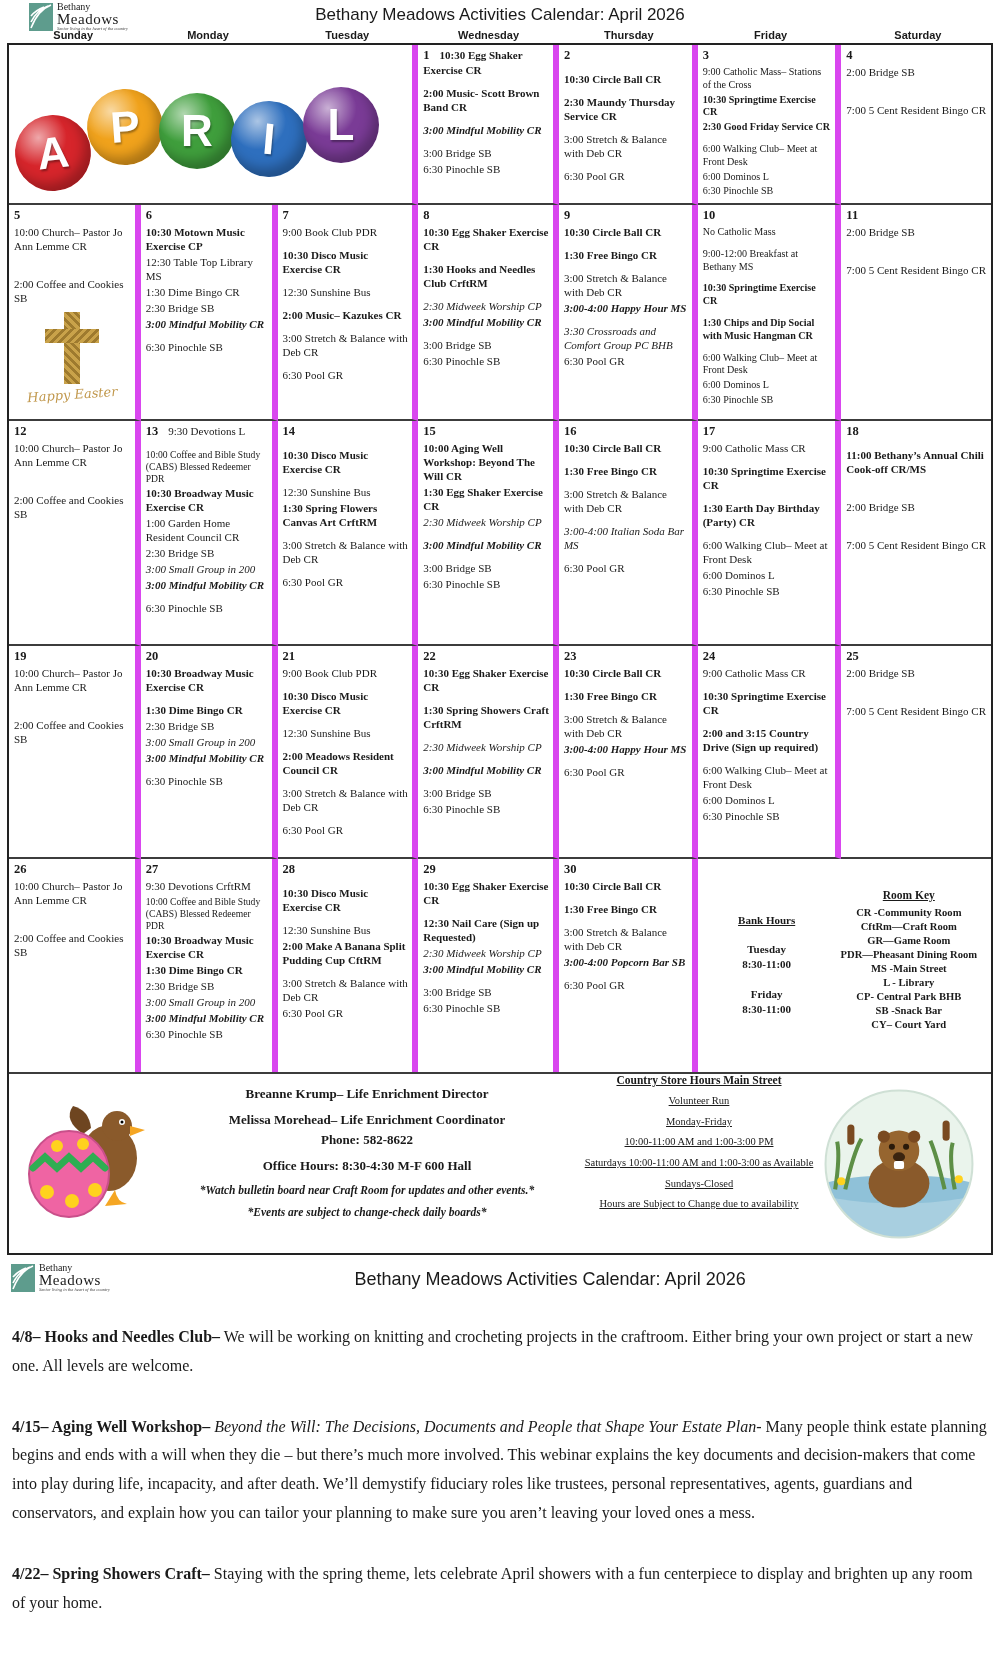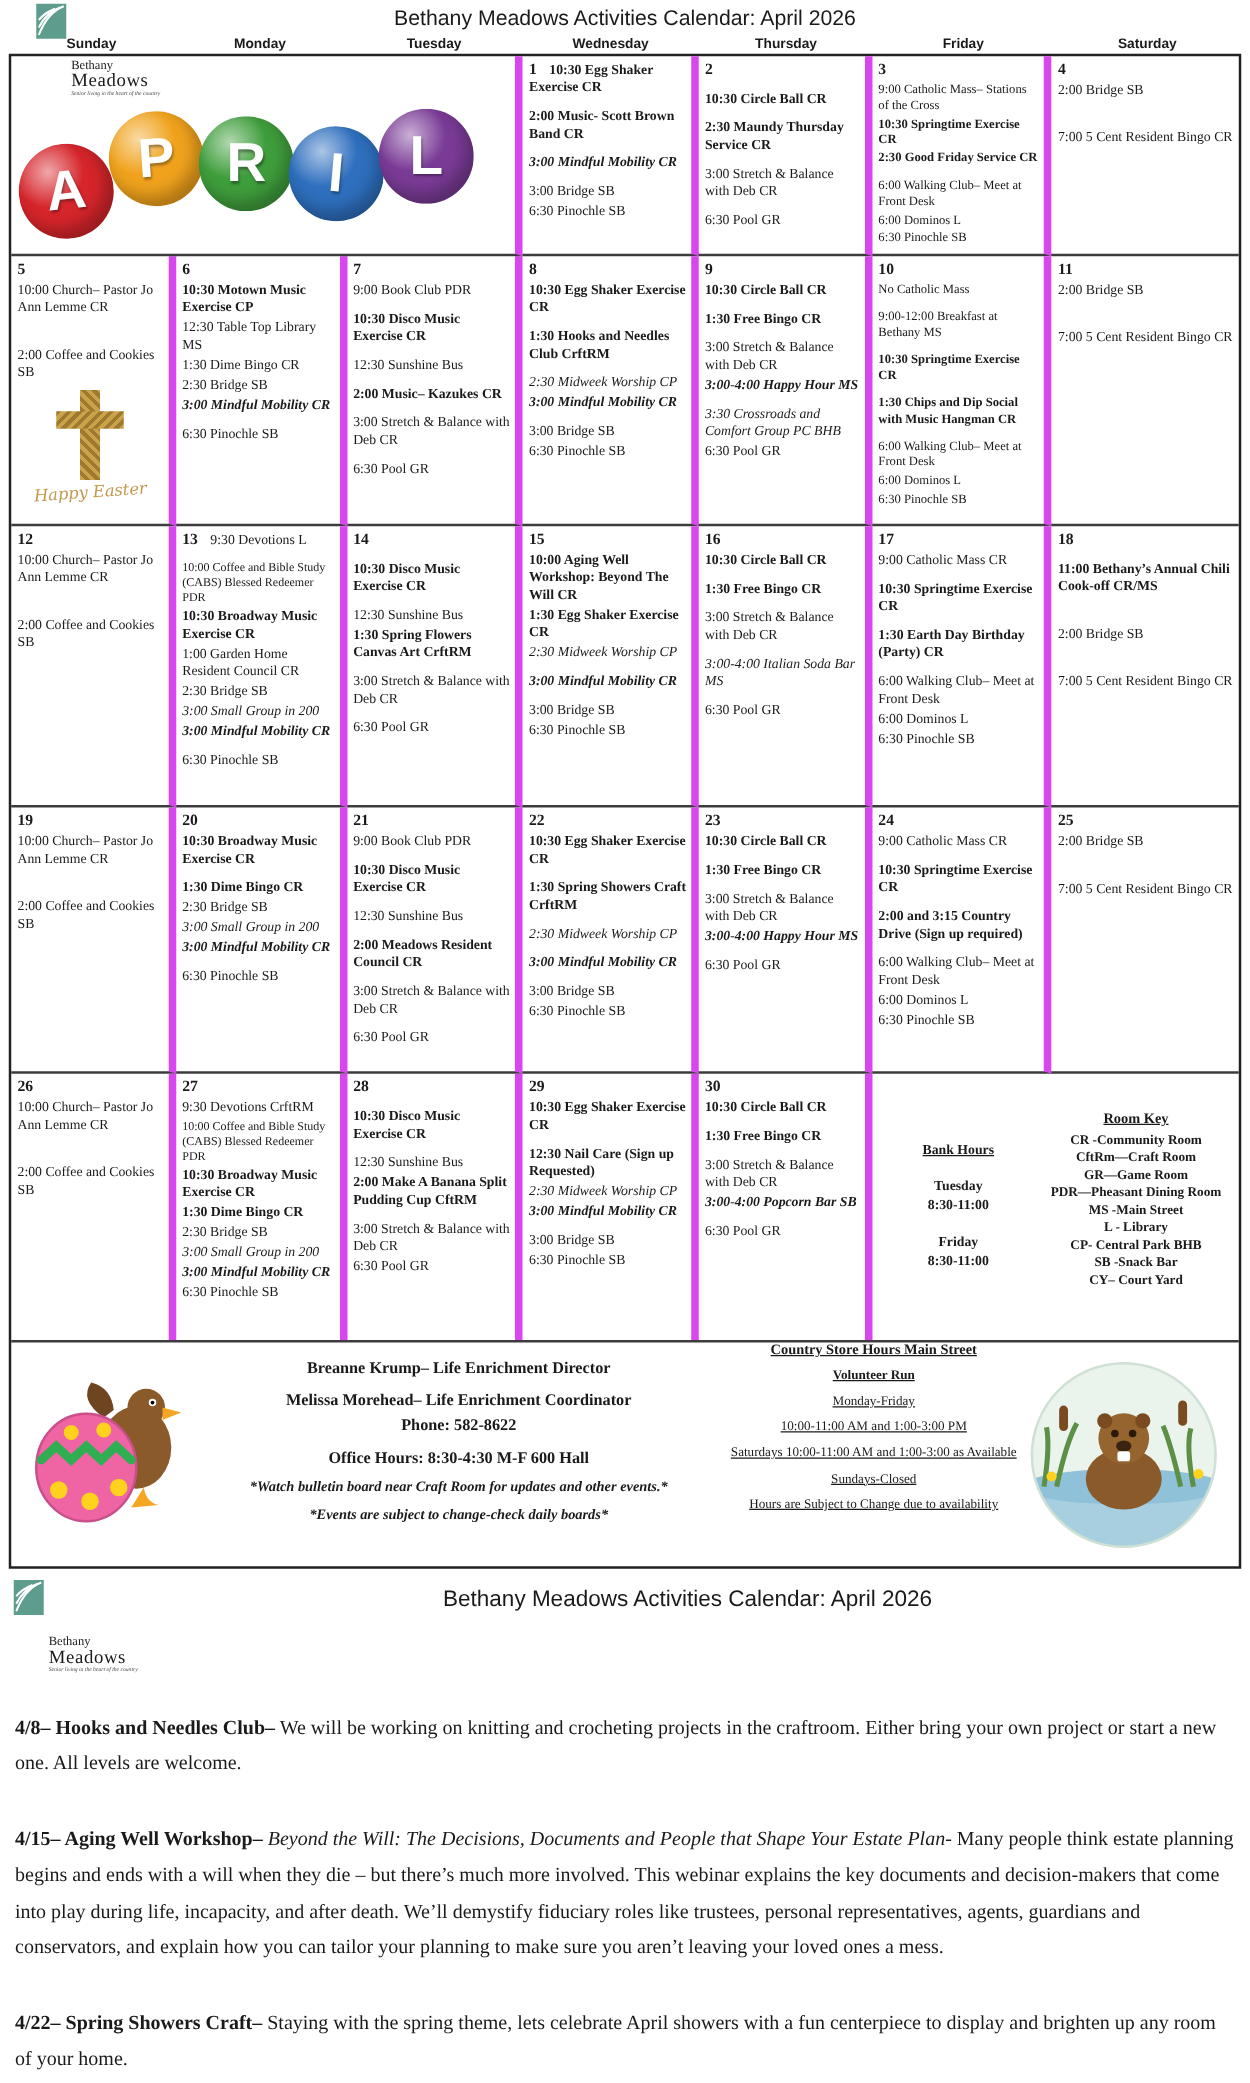--- a/index.html
+++ b/index.html
@@ -2,21 +2,21 @@
 <html><head>
 <meta charset="utf-8">
 <style>
   * { margin:0; padding:0; box-sizing:border-box; }
   body { width:1000px; height:1666px; background:#fff; position:relative;
          font-family:"Liberation Serif", serif; color:#1a1a1a; }
   
   .p1head { position:relative; height:28px; }
   .logo { position:absolute; left:28px; top:2px; display:flex; gap:3px; }
   .logo svg { flex:0 0 auto; }
-  .logo .ltxt { line-height:1;margin-top:46px; }
+  .logo .ltxt { line-height:1; }
   .logo .l1 { font-size:10px; font-family:"Liberation Serif",serif; }
   .logo .l2 { font-size:15px; font-family:"Liberation Serif",serif; letter-spacing:.5px; }
   .logo .l3 { font-size:4.5px; font-style:italic; color:#444; }
   .ptitle { text-align:center; font-family:"Liberation Sans",sans-serif; font-size:17px; padding-top:5px; }
   .weekday-row { display:grid; grid-template-columns:133fr 138fr 142fr 142fr 140fr 145fr 151fr;
                  margin:1px 7px 0; font-family:"Liberation Sans",sans-serif; font-weight:bold; font-size:11px; text-align:center; }
   
   .calendar-box { margin:2px 7px 0; border:2px solid #222; }
   #calendar-grid { display:grid; grid-template-columns:133fr 138fr 142fr 142fr 140fr 145fr 151fr;
                    grid-template-rows:160px 216px 225px 213px 213px; }
@@ -60,21 +60,21 @@
   
   .cal-footer { border-top:2px solid #3c3c3c; height:181px; display:flex; }
   .eagle-art { width:150px; padding:28px 0 0 8px; }
   .footer-center { flex:1; text-align:center; padding-top:12px; font-weight:bold; }
   .fline { font-size:13px; margin-bottom:4px; }
   .fline.gap { margin-top:10px; }
   .fnote { font-size:11.5px; font-style:italic; margin-top:10px; }
   .store { width:248px; text-align:center; font-size:10.5px; }
   .store-title { font-weight:bold; font-size:11.5px; text-decoration:underline; margin-bottom:8px; }
   .store-line { margin-bottom:7px; line-height:1.3;text-decoration:underline; }
-  .store-line.ul { text-decoration:underline;font-weight:bold; }
+  .store-line.ul { text-decoration:underline; }
   .beaver-art { width:168px; padding-top:14px; }
   
   .page2head { display:flex; margin:8px 10px 0; align-items:flex-start; }
   .page2head .ptitle2 { flex:1; text-align:center; font-family:"Liberation Sans",sans-serif; font-size:18px; padding-top:6px; }
   .descs { margin:30px 12px 0; font-size:16px; line-height:1.8; }
   .desc { margin-bottom:32px; }
   .desc .lead { font-weight:bold; }
   .desc .ital { font-style:italic; }
 </style>
 </head>

